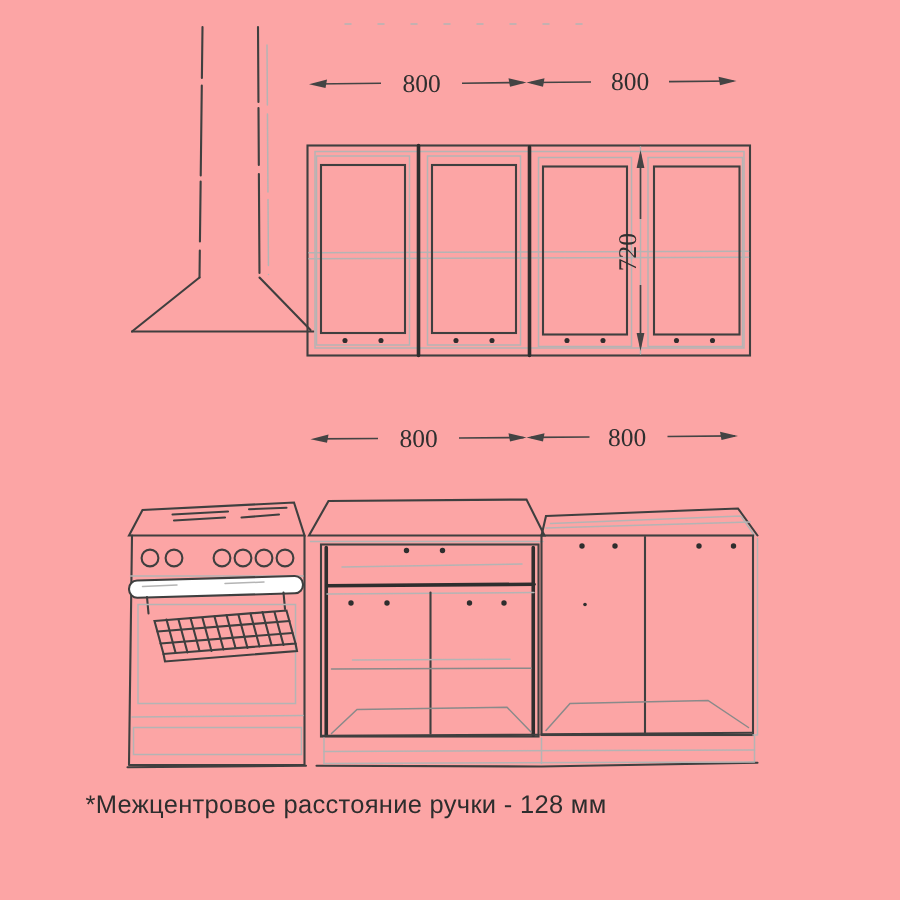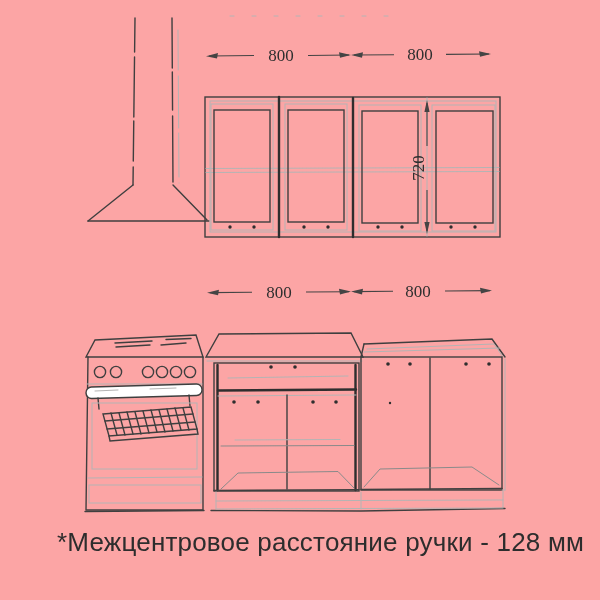--- a/index.html
+++ b/index.html
@@ -15,21 +15,21 @@
   .lm  { stroke:#8a8a8a; stroke-width:1;   fill:none; stroke-linecap:round; }
   .dim { stroke:#444444; stroke-width:1.1; fill:none; }
   .arr { fill:#444444; stroke:none; }
   .dimtxt {
     font-family:"Liberation Serif", serif; font-size:17px; fill:#2f2f2f;
   }
   .whitefill { fill:#ffffff; }
   .dot { fill:#2e2e2e; stroke:none; }
   .note {
     position:absolute; left:57px; top:527px; width:500px;
-    font-size:26px; color:#2d2d2d; letter-spacing:0.2px; white-space:nowrap;
+    font-size:17px; color:#2d2d2d; letter-spacing:0.2px; white-space:nowrap;
   }
 </style>
 </head>
 <body>
 
 <div class="canvas">
 <svg width="600" height="600" viewBox="0 0 600 600">
 
   <path class="ll" stroke-dasharray="4 18" d="M230 16 L405 16"></path>
 

